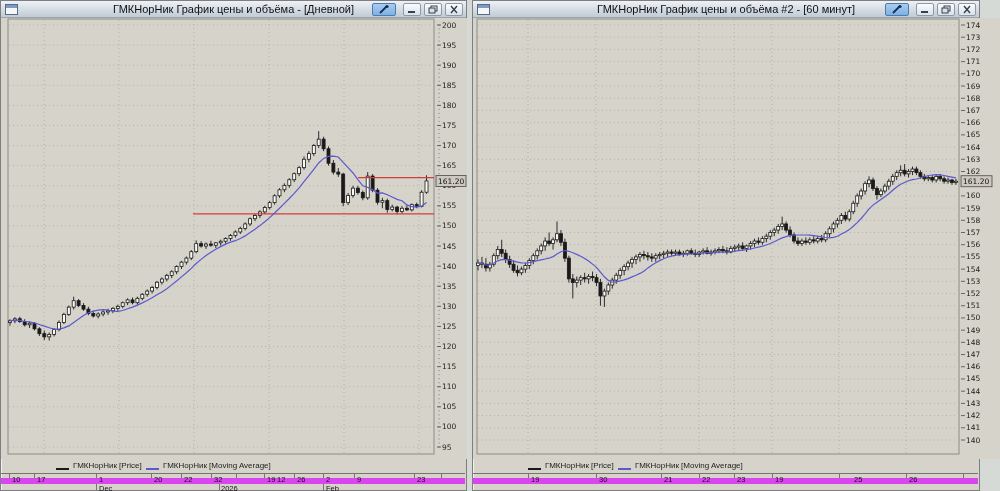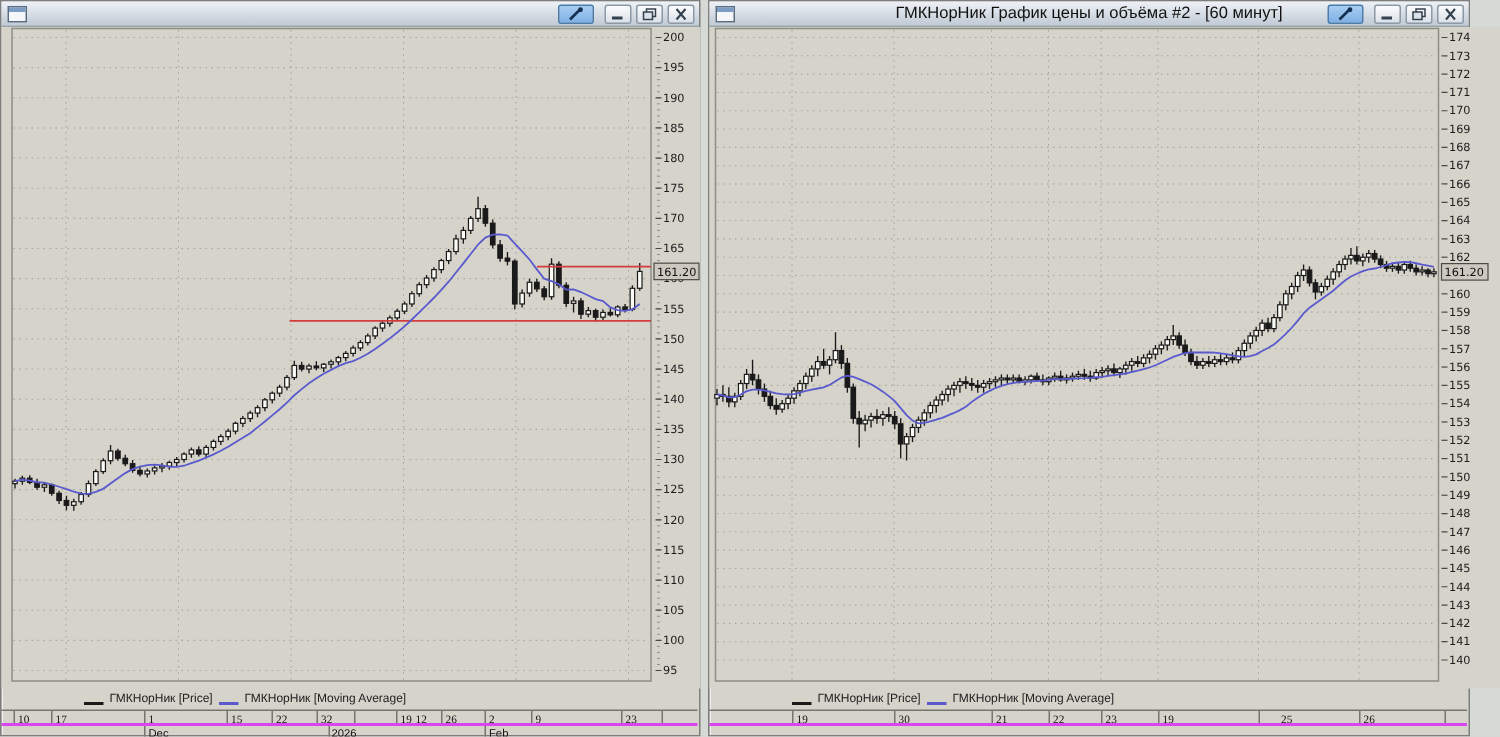--- a/index.html
+++ b/index.html
@@ -25,33 +25,34 @@
     justify-content:center; }
   .pin-btn { width:24px; background:linear-gradient(#a8cdf2,#7fb0e4); border-color:#4d7ca9;
     margin-right:4px; }
   .chart-svg { position:absolute; left:0; top:17px; background:#d5d3ca; }
   .legend-row { position:absolute; left:0; right:0; top:458px; height:14px; font-size:8px;
     color:#222; }
   .legend-item { position:absolute; top:2px; display:flex; align-items:flex-end; gap:4px; }
   .legend-dash { width:13px; height:2px; }
   .xaxis { position:absolute; left:0; right:1px; top:472px; height:18px;
     border-top:1px solid #76766e; font-size:7.5px; color:#111; }
-  .xrow1 { position:relative; height:10px; border-bottom:2px solid #d946ef;font-family:Liberation Serif, serif; }
+  .xrow1 { position:relative; height:10px; border-bottom:6px solid #d946ef; }
   .xrow2 { position:relative; height:8px; }
   .xsep { position:absolute; top:0; bottom:0; width:1px; background:#76766e; }
   .xlab { position:absolute; top:1px; white-space:nowrap; }
 </style>
 </head>
 <body>
 
 <div class="workspace">
 
   <div class="chart-window win-left">
     <div class="title-bar">
       <span class="win-icon"></span>
+      <span class="title-text">ГМКНорНик График цены и объёма - [Дневной]</span>
       <span class="btns">
         <span class="cap-btn pin-btn">
           <svg width="12" height="11">
               <line x1="2" y1="9" x2="9" y2="2" stroke="#1c3least" stroke-width="0"></line>
               <line x1="2" y1="9" x2="9" y2="2" stroke="#143050" stroke-width="1.8"></line>
               <circle cx="9" cy="2.5" r="1.6" fill="#143050"></circle>
             </svg>
         </span>
         <span class="cap-btn">
           <svg width="10" height="9">
@@ -460,21 +461,21 @@
           <div class="xsep" style="left: 235px;"></div>
           <div class="xsep" style="left: 263px;"></div>
           <div class="xsep" style="left: 293px;"></div>
           <div class="xsep" style="left: 322px;"></div>
           <div class="xsep" style="left: 353px;"></div>
           <div class="xsep" style="left: 413px;"></div>
           <div class="xsep" style="left: 440px;"></div>
           <div class="xlab" style="left: 11px;">10</div>
           <div class="xlab" style="left: 36px;">17</div>
           <div class="xlab" style="left: 98px;">1</div>
-          <div class="xlab" style="left: 153px;">15</div>
+          <div class="xlab" style="left: 153px;">20</div>
           <div class="xlab" style="left: 183px;">22</div>
           <div class="xlab" style="left: 213px;">32</div>
           <div class="xlab" style="left: 248px; margin-left: 28px;">12</div>
           <div class="xlab" style="left: 266px;">19</div>
           <div class="xlab" style="left: 296px;">26</div>
           <div class="xlab" style="left: 325px;">2</div>
           <div class="xlab" style="left: 356px;">9</div>
           <div class="xlab" style="left: 416px;">23</div>
         </div>
       <div class="xrow2" id="xrow2-0">

